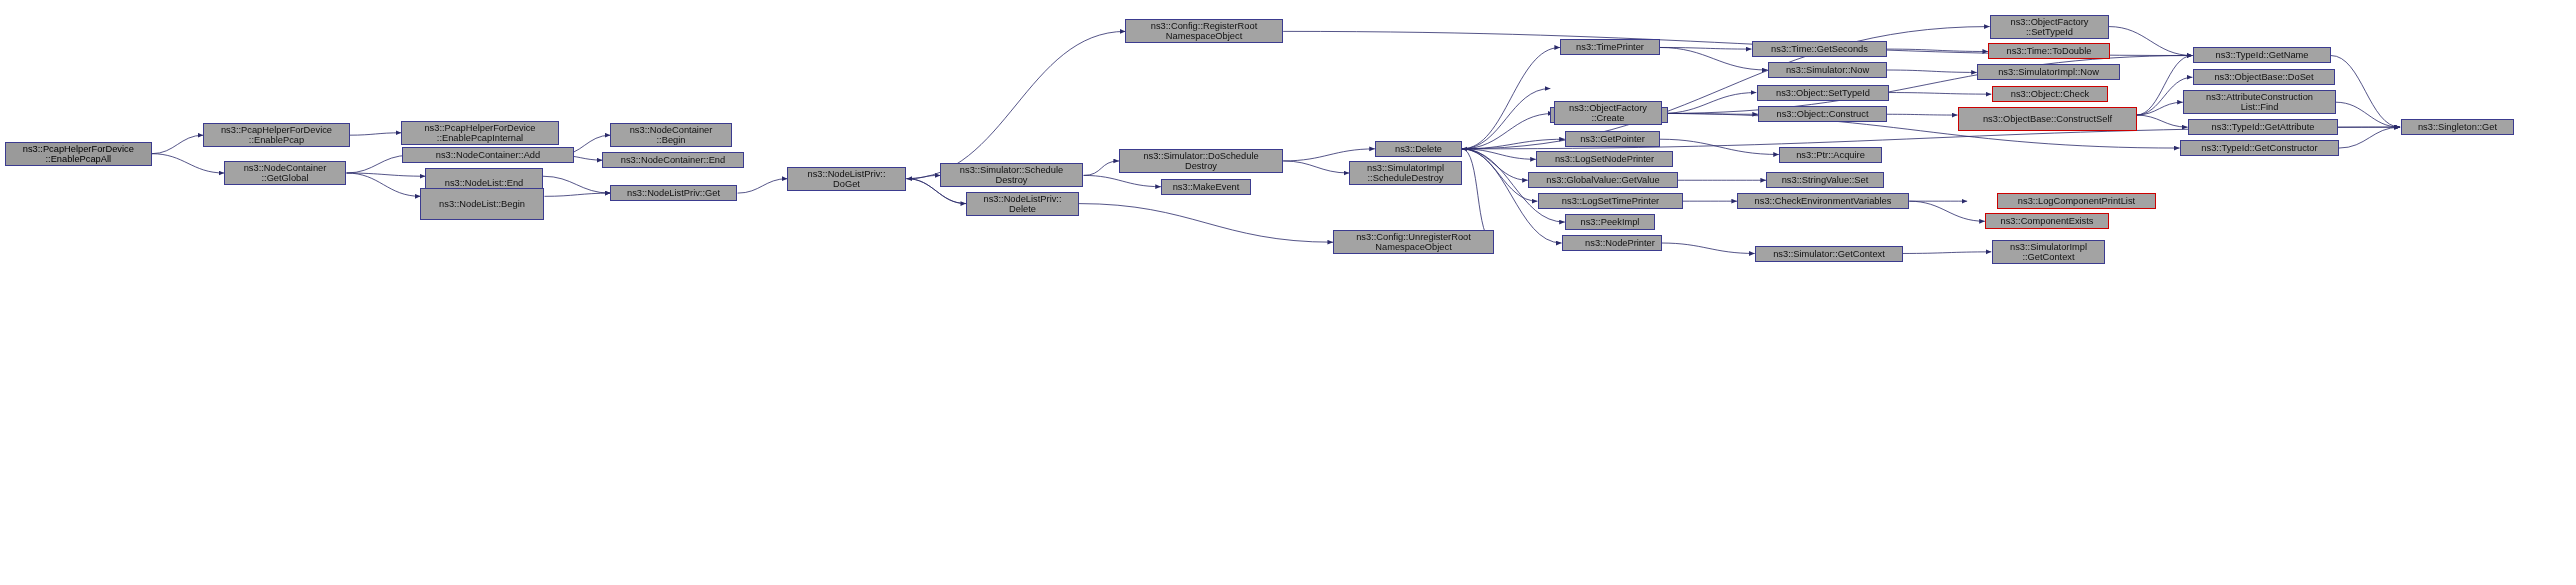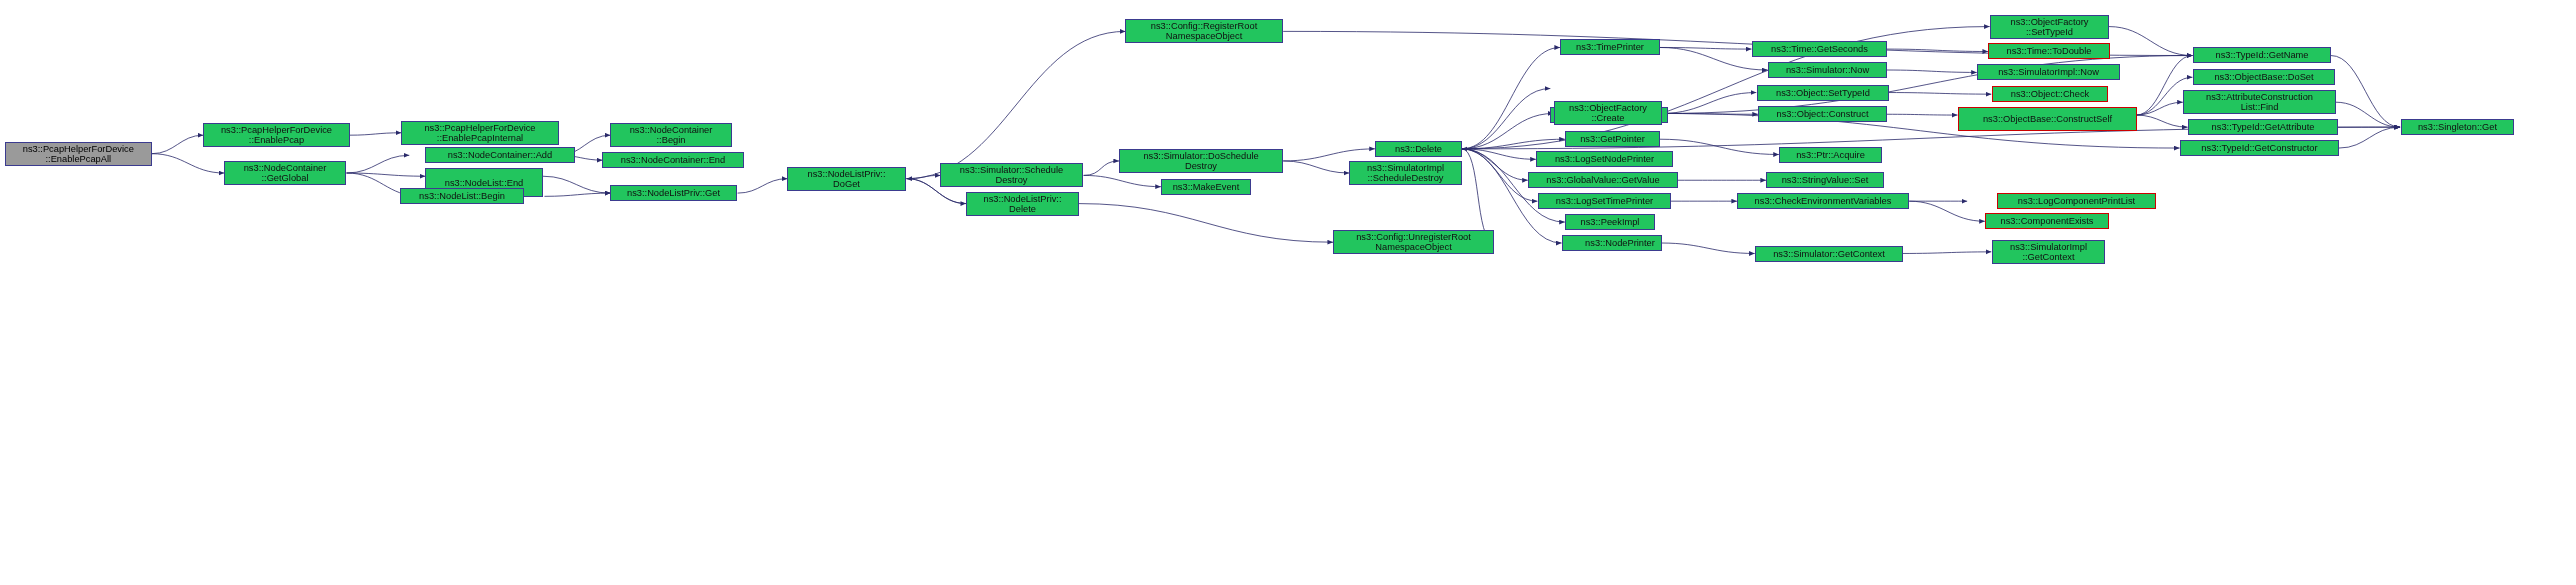--- a/index.html
+++ b/index.html
@@ -20,21 +20,21 @@
     left: 0;
     top: 0;
     width: 2576px;
     height: 585px;
     pointer-events: none;
   }
   .node {
     position: absolute;
     box-sizing: border-box;
     border: 0.8px solid #3b3b8f;
-    background: #22c55e;
+    background: #a3a3a3;
     color: #101010;
     font-size: 9.3px;
     line-height: 10px;
     text-align: center;
     display: flex;
     align-items: center;
     justify-content: center;
     white-space: pre;
     z-index: 2;
   }
@@ -118,23 +118,23 @@
       <path d="M2906,184 C2940.2,184 2947.8,158 2982,158" fill="none" stroke="#2a2a6a" stroke-width="1" marker-end="url(#arrow)"></path>
     </svg>
 <div class="node current" style="left: 4.8px; top: 142px; width: 147px; height: 24px;">ns3::PcapHelperForDevice
 ::EnablePcapAll</div>
     <div class="node" style="left: 203px; top: 123px; width: 147px; height: 24px;">ns3::PcapHelperForDevice
 ::EnablePcap</div>
     <div class="node" style="left: 224px; top: 161px; width: 122px; height: 24px;">ns3::NodeContainer
 ::GetGlobal</div>
     <div class="node" style="left: 401px; top: 121px; width: 158px; height: 24px;">ns3::PcapHelperForDevice
 ::EnablePcapInternal</div>
-    <div class="node" style="left: 425px; top: 147px; width: 150px; height: 16px;">ns3::NodeContainer::Add</div>
+    <div class="node" style="left: 402px; top: 147px; width: 172px; height: 16px;">ns3::NodeContainer::Add</div>
     <div class="node" style="left: 425px; top: 168px; width: 118px; height: 29px;">ns3::NodeList::End</div>
-    <div class="node" style="left: 400px; top: 188px; width: 124px; height: 16px;">ns3::NodeList::Begin</div>
+    <div class="node" style="left: 420px; top: 188px; width: 124px; height: 32px;">ns3::NodeList::Begin</div>
     <div class="node" style="left: 610px; top: 123px; width: 122px; height: 24px;">ns3::NodeContainer
 ::Begin</div>
     <div class="node" style="left: 602px; top: 152px; width: 142px; height: 16px;">ns3::NodeContainer::End</div>
     <div class="node" style="left: 610px; top: 185px; width: 127px; height: 16px;">ns3::NodeListPriv::Get</div>
     <div class="node" style="left: 787px; top: 167px; width: 119px; height: 24px;">ns3::NodeListPriv::
 DoGet</div>
     <div class="node" style="left: 940px; top: 163px; width: 143px; height: 24px;">ns3::Simulator::Schedule
 Destroy</div>
     <div class="node" style="left: 966px; top: 192px; width: 113px; height: 24px;">ns3::NodeListPriv::
 Delete</div>
@@ -148,21 +148,21 @@
     <div class="node" style="left: 1375px; top: 141px; width: 87px; height: 16px;">ns3::Delete</div>
     <div class="node" style="left: 1349px; top: 161px; width: 113px; height: 24px;">ns3::SimulatorImpl
 ::ScheduleDestroy</div>
     <div class="node" style="left: 1560px; top: 39px; width: 100px; height: 16px;">ns3::TimePrinter</div>
     <div class="node" style="left: 1550px; top: 81px; width: 118px; height: 16px; margin-top: 26px;">ns3::StringValue::Get</div>
     <div class="node" style="left: 1554px; top: 101px; width: 108px; height: 24px;">ns3::ObjectFactory
 ::Create</div>
     <div class="node" style="left: 1565px; top: 131px; width: 95px; height: 16px;">ns3::GetPointer</div>
     <div class="node" style="left: 1536px; top: 151px; width: 137px; height: 16px;">ns3::LogSetNodePrinter</div>
     <div class="node" style="left: 1528px; top: 172px; width: 150px; height: 16px;">ns3::GlobalValue::GetValue</div>
-    <div class="node" style="left: 1538px; top: 193px; width: 133px; height: 16px;">ns3::LogSetTimePrinter</div>
+    <div class="node" style="left: 1538px; top: 193px; width: 145px; height: 16px;">ns3::LogSetTimePrinter</div>
     <div class="node" style="left: 1565px; top: 214px; width: 90px; height: 16px;">ns3::PeekImpl</div>
     <div class="node" style="left: 1562px; top: 235px; width: 100px; height: 16px; padding-left: 16px;">ns3::NodePrinter</div>
     <div class="node" style="left: 1752px; top: 41px; width: 135px; height: 16px;">ns3::Time::GetSeconds</div>
     <div class="node" style="left: 1768px; top: 62px; width: 119px; height: 16px;">ns3::Simulator::Now</div>
     <div class="node" style="left: 1757px; top: 85px; width: 132px; height: 16px;">ns3::Object::SetTypeId</div>
     <div class="node" style="left: 1758px; top: 106px; width: 129px; height: 16px;">ns3::Object::Construct</div>
     <div class="node" style="left: 1779px; top: 147px; width: 103px; height: 16px;">ns3::Ptr::Acquire</div>
     <div class="node" style="left: 1766px; top: 172px; width: 118px; height: 16px;">ns3::StringValue::Set</div>
     <div class="node" style="left: 1737px; top: 193px; width: 172px; height: 16px;">ns3::CheckEnvironmentVariables</div>
     <div class="node" style="left: 1755px; top: 246px; width: 148px; height: 16px;">ns3::Simulator::GetContext</div>

